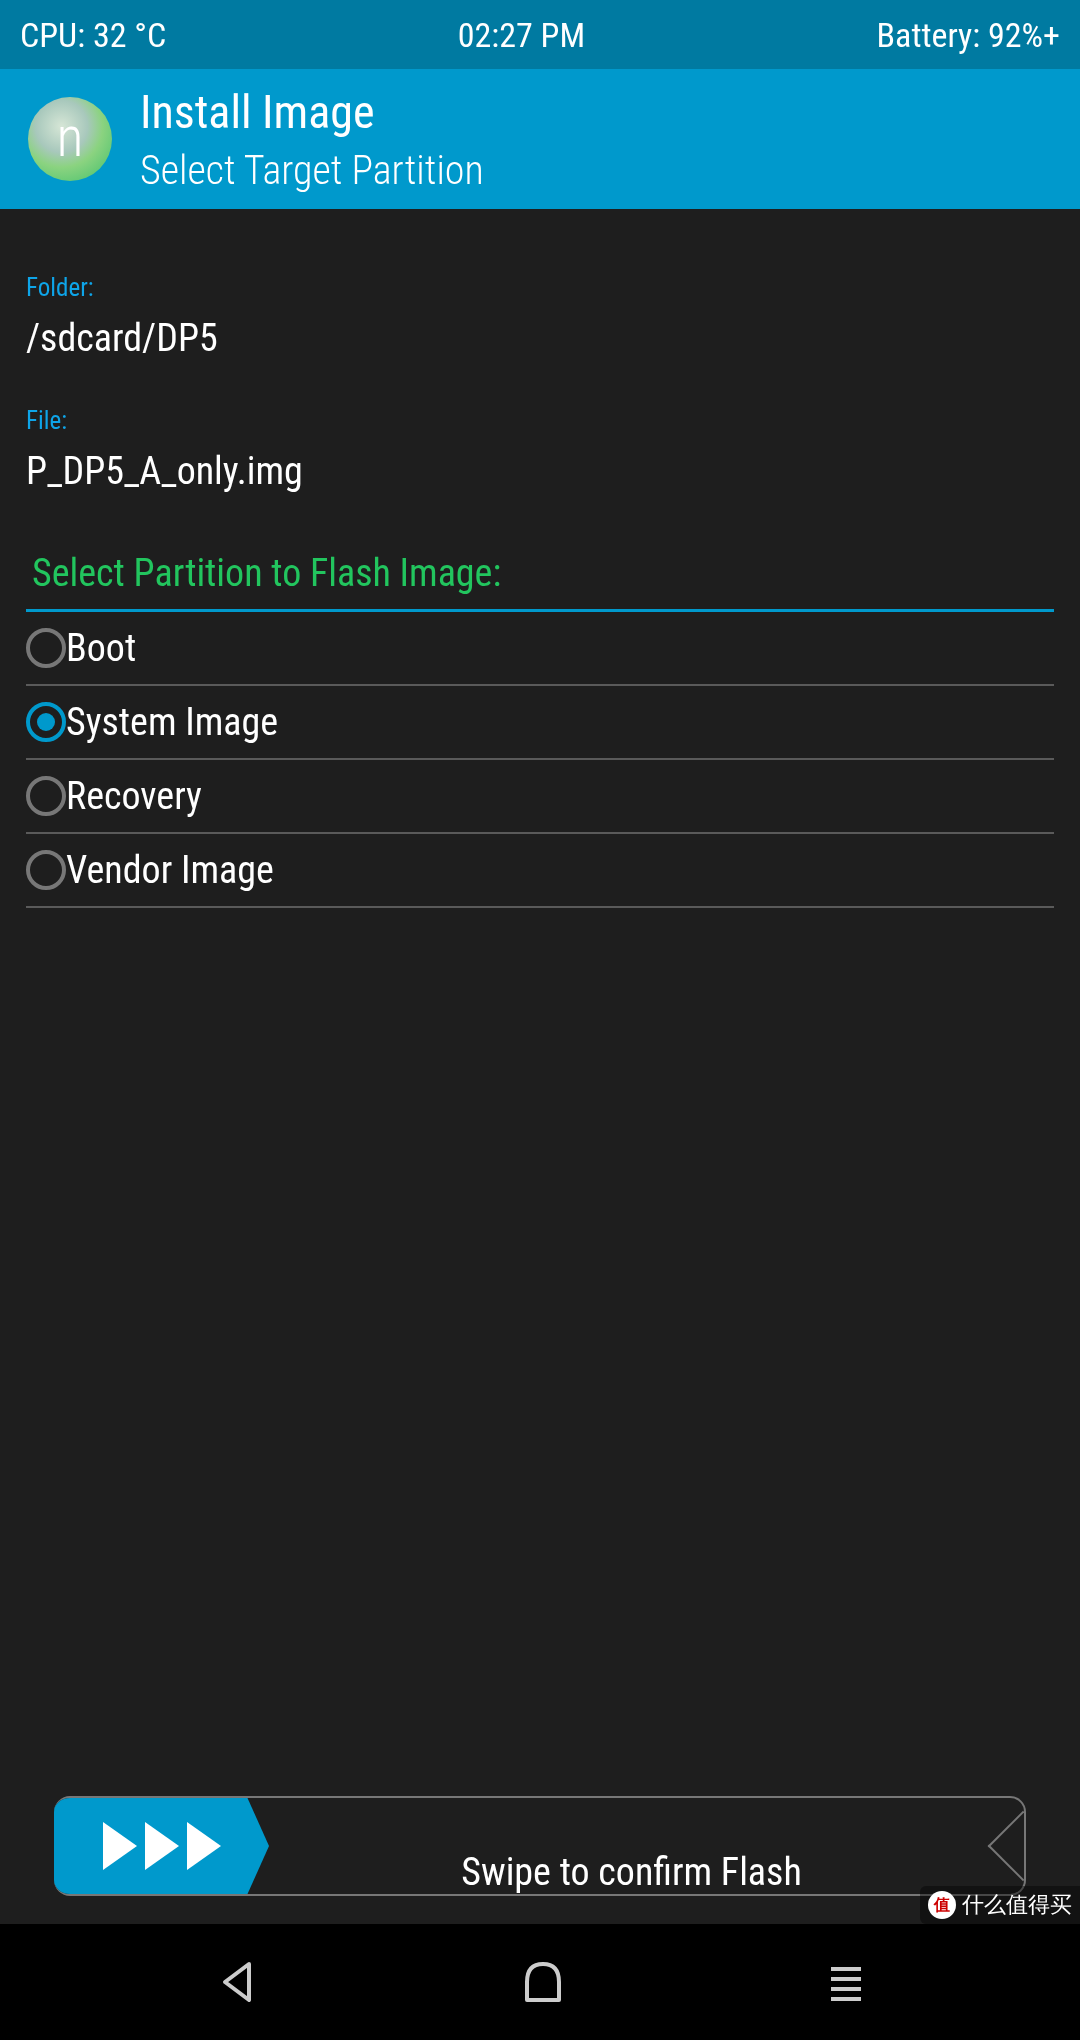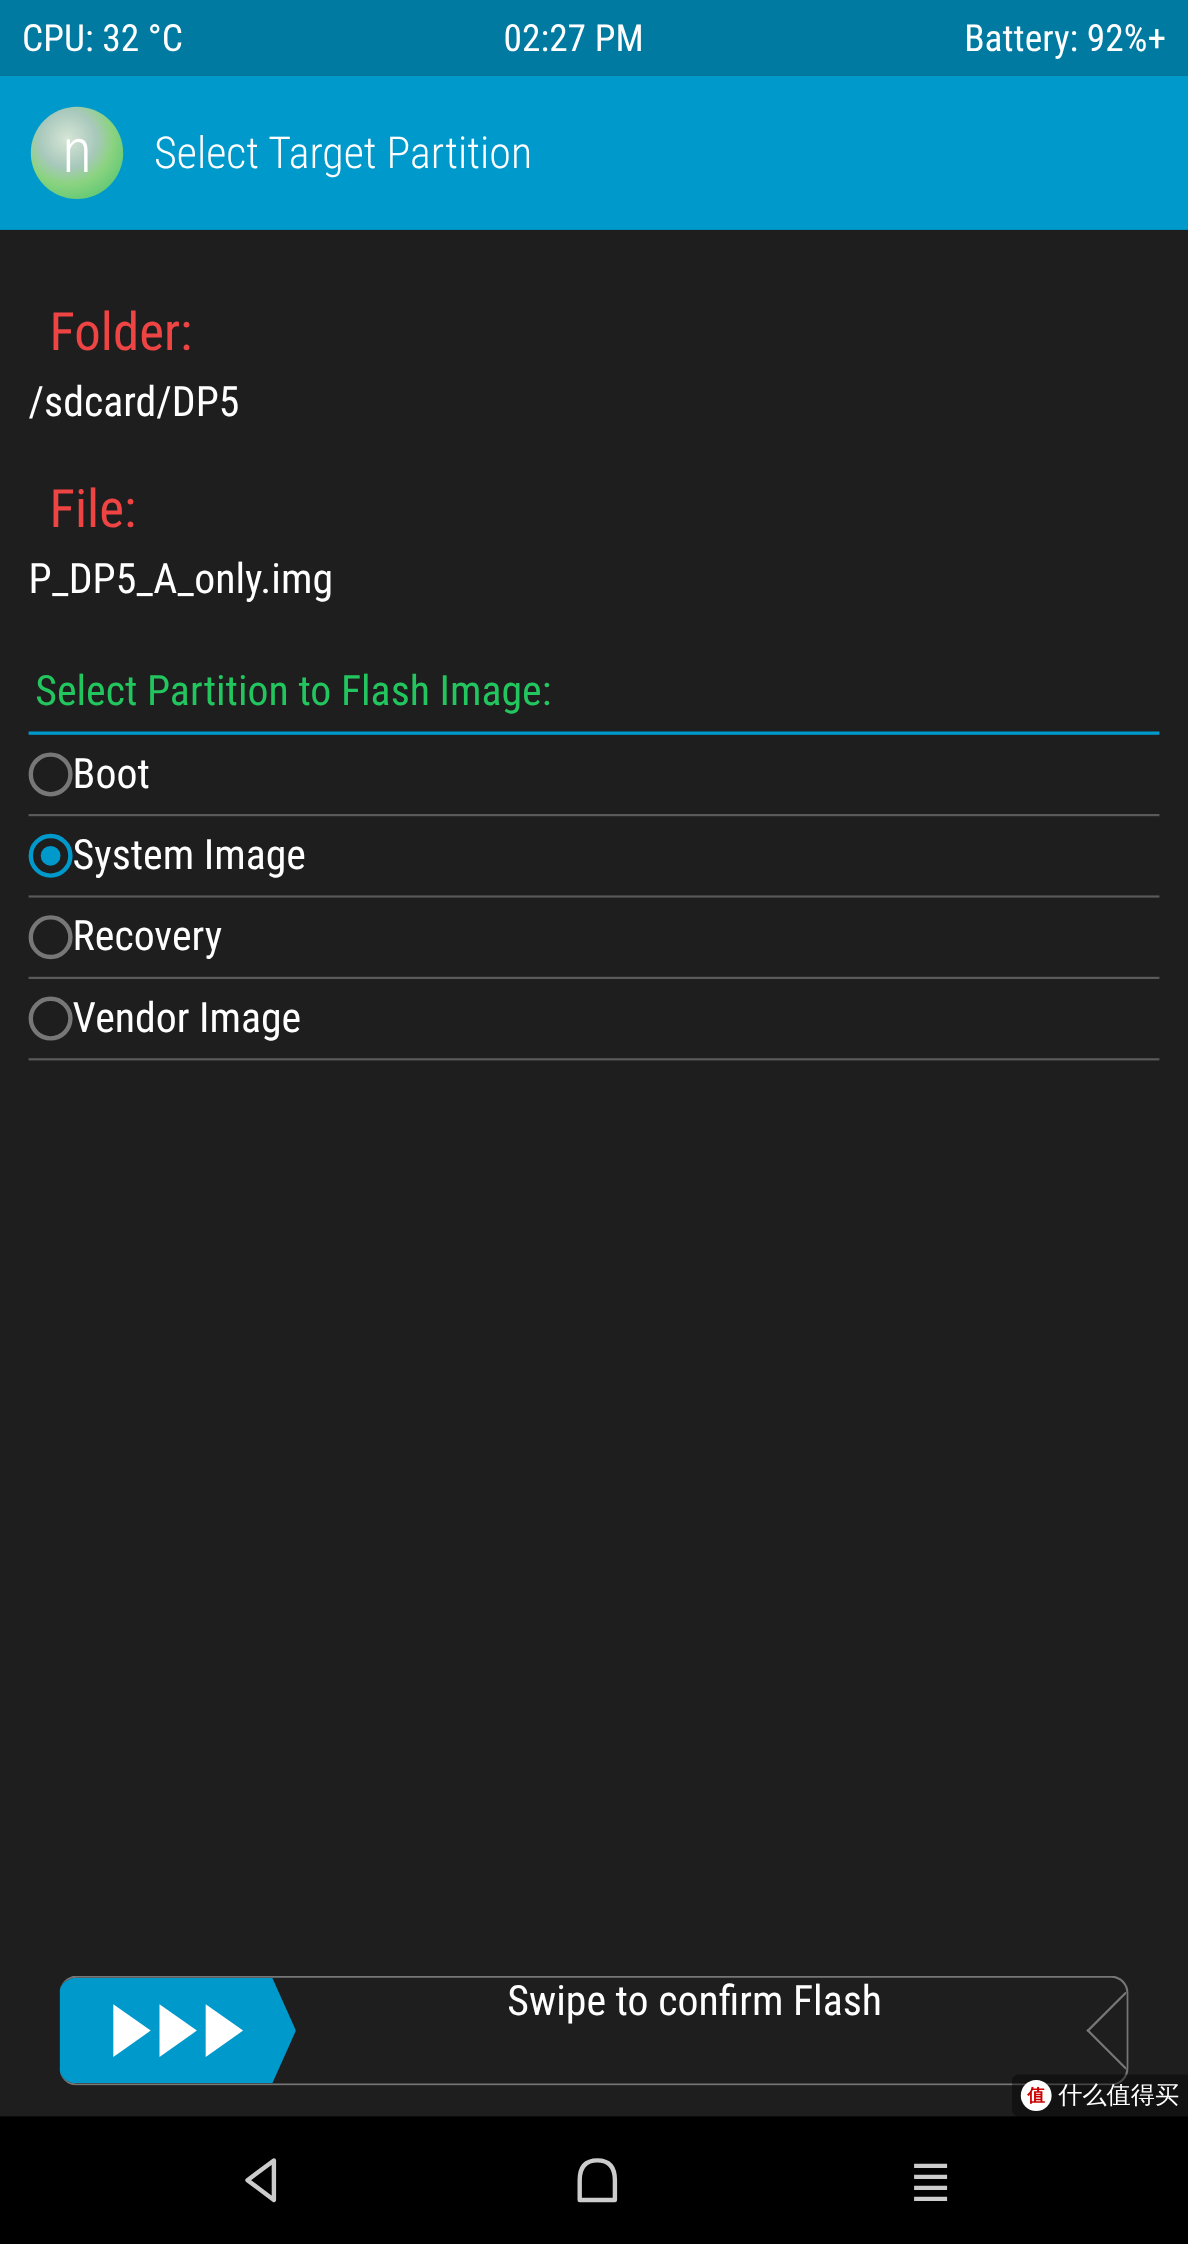--- a/index.html
+++ b/index.html
@@ -57,21 +57,21 @@
   }
   .header-title { font-size: 46px; color: #fff; font-weight: 400; }
   .header-sub { font-size: 40px; color: #fff; font-weight: 300; }
 
   .content {
     flex: 1;
     padding: 64px 26px 0;
     display: flex;
     flex-direction: column;
   }
-  .label-accent { color: #ef4444; font-size: 48px; margin-bottom: 14px; margin-left: 19px; }
+  .label-accent { color: #0ea5e9; font-size: 25px; margin-bottom: 14px; }
   .value-white { color: #ffffff; font-size: 38px; margin-bottom: 46px; }
 
   .section-title {
     color: #22c55e;
     font-size: 38px;
     padding: 0 6px 14px;
     border-bottom: 3px solid #0099cc;
     margin-top: 12px;
   }
   .radio-row {
@@ -106,21 +106,21 @@
     margin-bottom: 28px;
     padding: 0 28px;
   }
   .swipe-track {
     height: 100px;
     position: relative;
     border: 2px solid #777;
     border-left: none;
     border-radius: 16px;
     display: flex;
-    align-items: flex-start;
+    align-items: flex-end;
     overflow: hidden;
   }
   .swipe-track::after {
     content: "";
     position: absolute;
     right: -24px;
     top: 50%;
     width: 48px;
     height: 48px;
     background: #1e1e1e;
@@ -196,20 +196,21 @@
   <span>CPU: 32 °C</span>
   <span>02:27 PM</span>
   <span>Battery: 92%+</span>
 </div>
 
 <div class="header">
   <div class="logo">
     <span>n</span>
   </div>
   <div class="header-text">
+    <div class="header-title">Install Image</div>
     <div class="header-sub">Select Target Partition</div>
   </div>
 </div>
 
 <div class="content">
   <div class="label-accent">Folder:</div>
   <div class="value-white">/sdcard/DP5</div>
 
   <div class="label-accent">File:</div>
   <div class="value-white">P_DP5_A_only.img</div>

